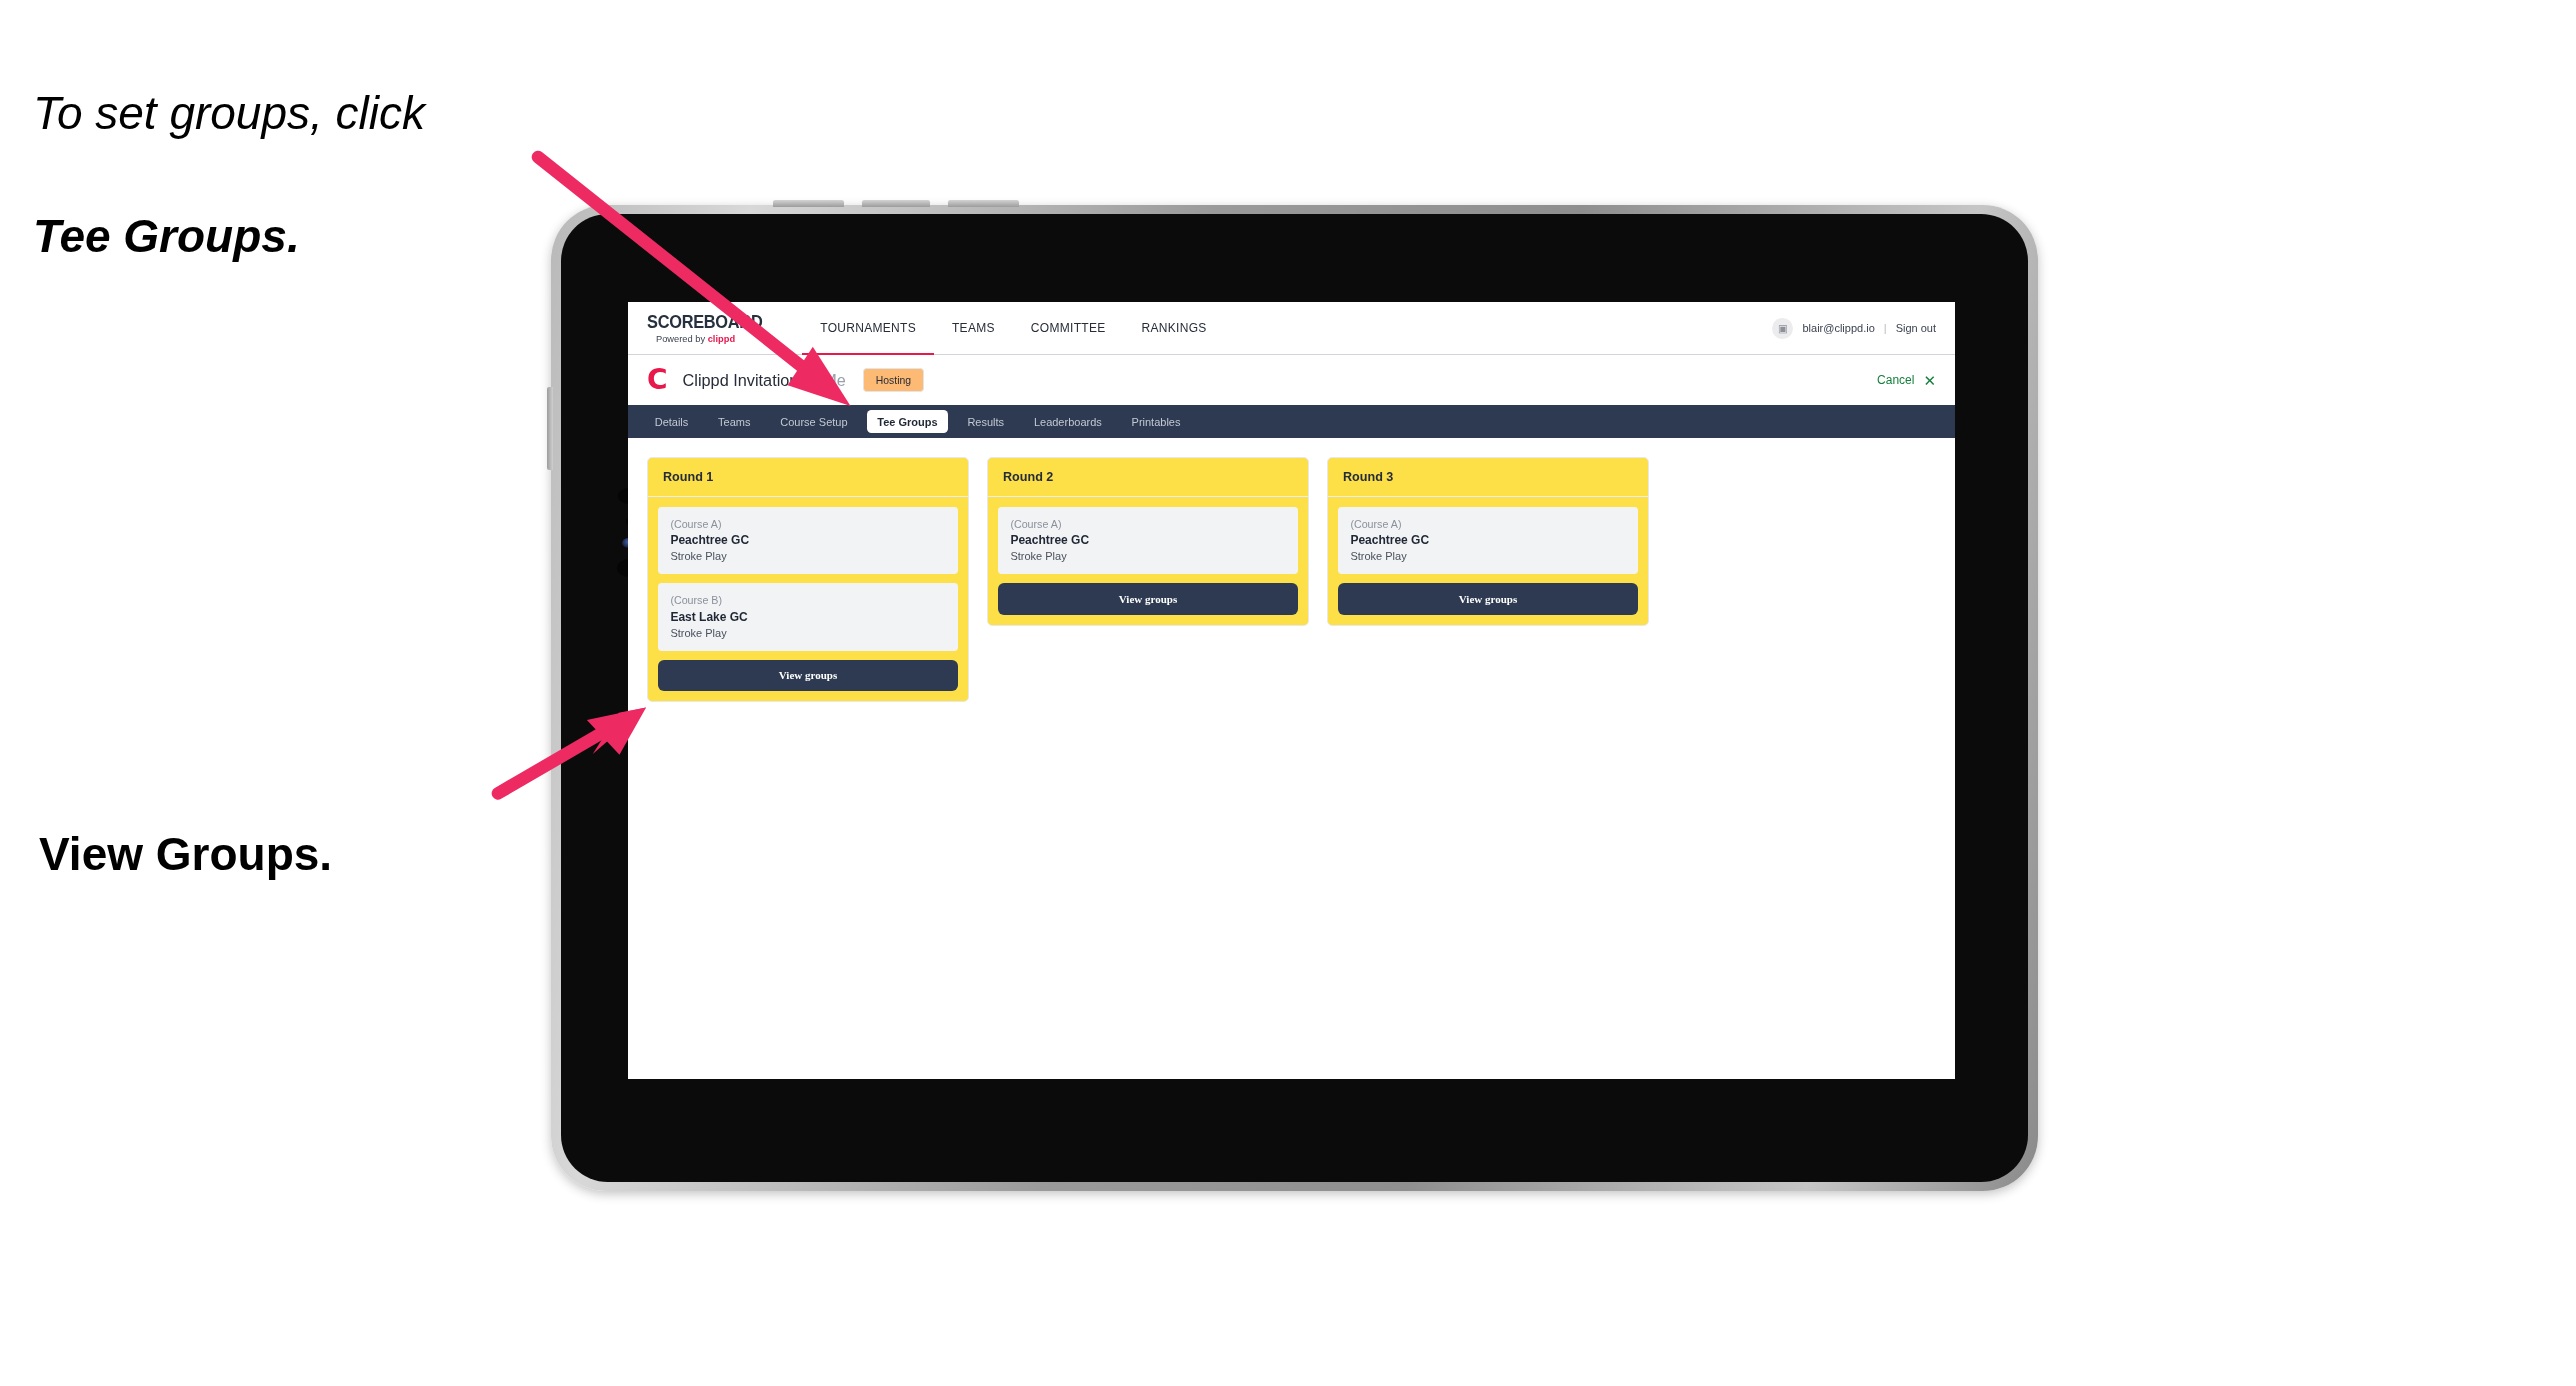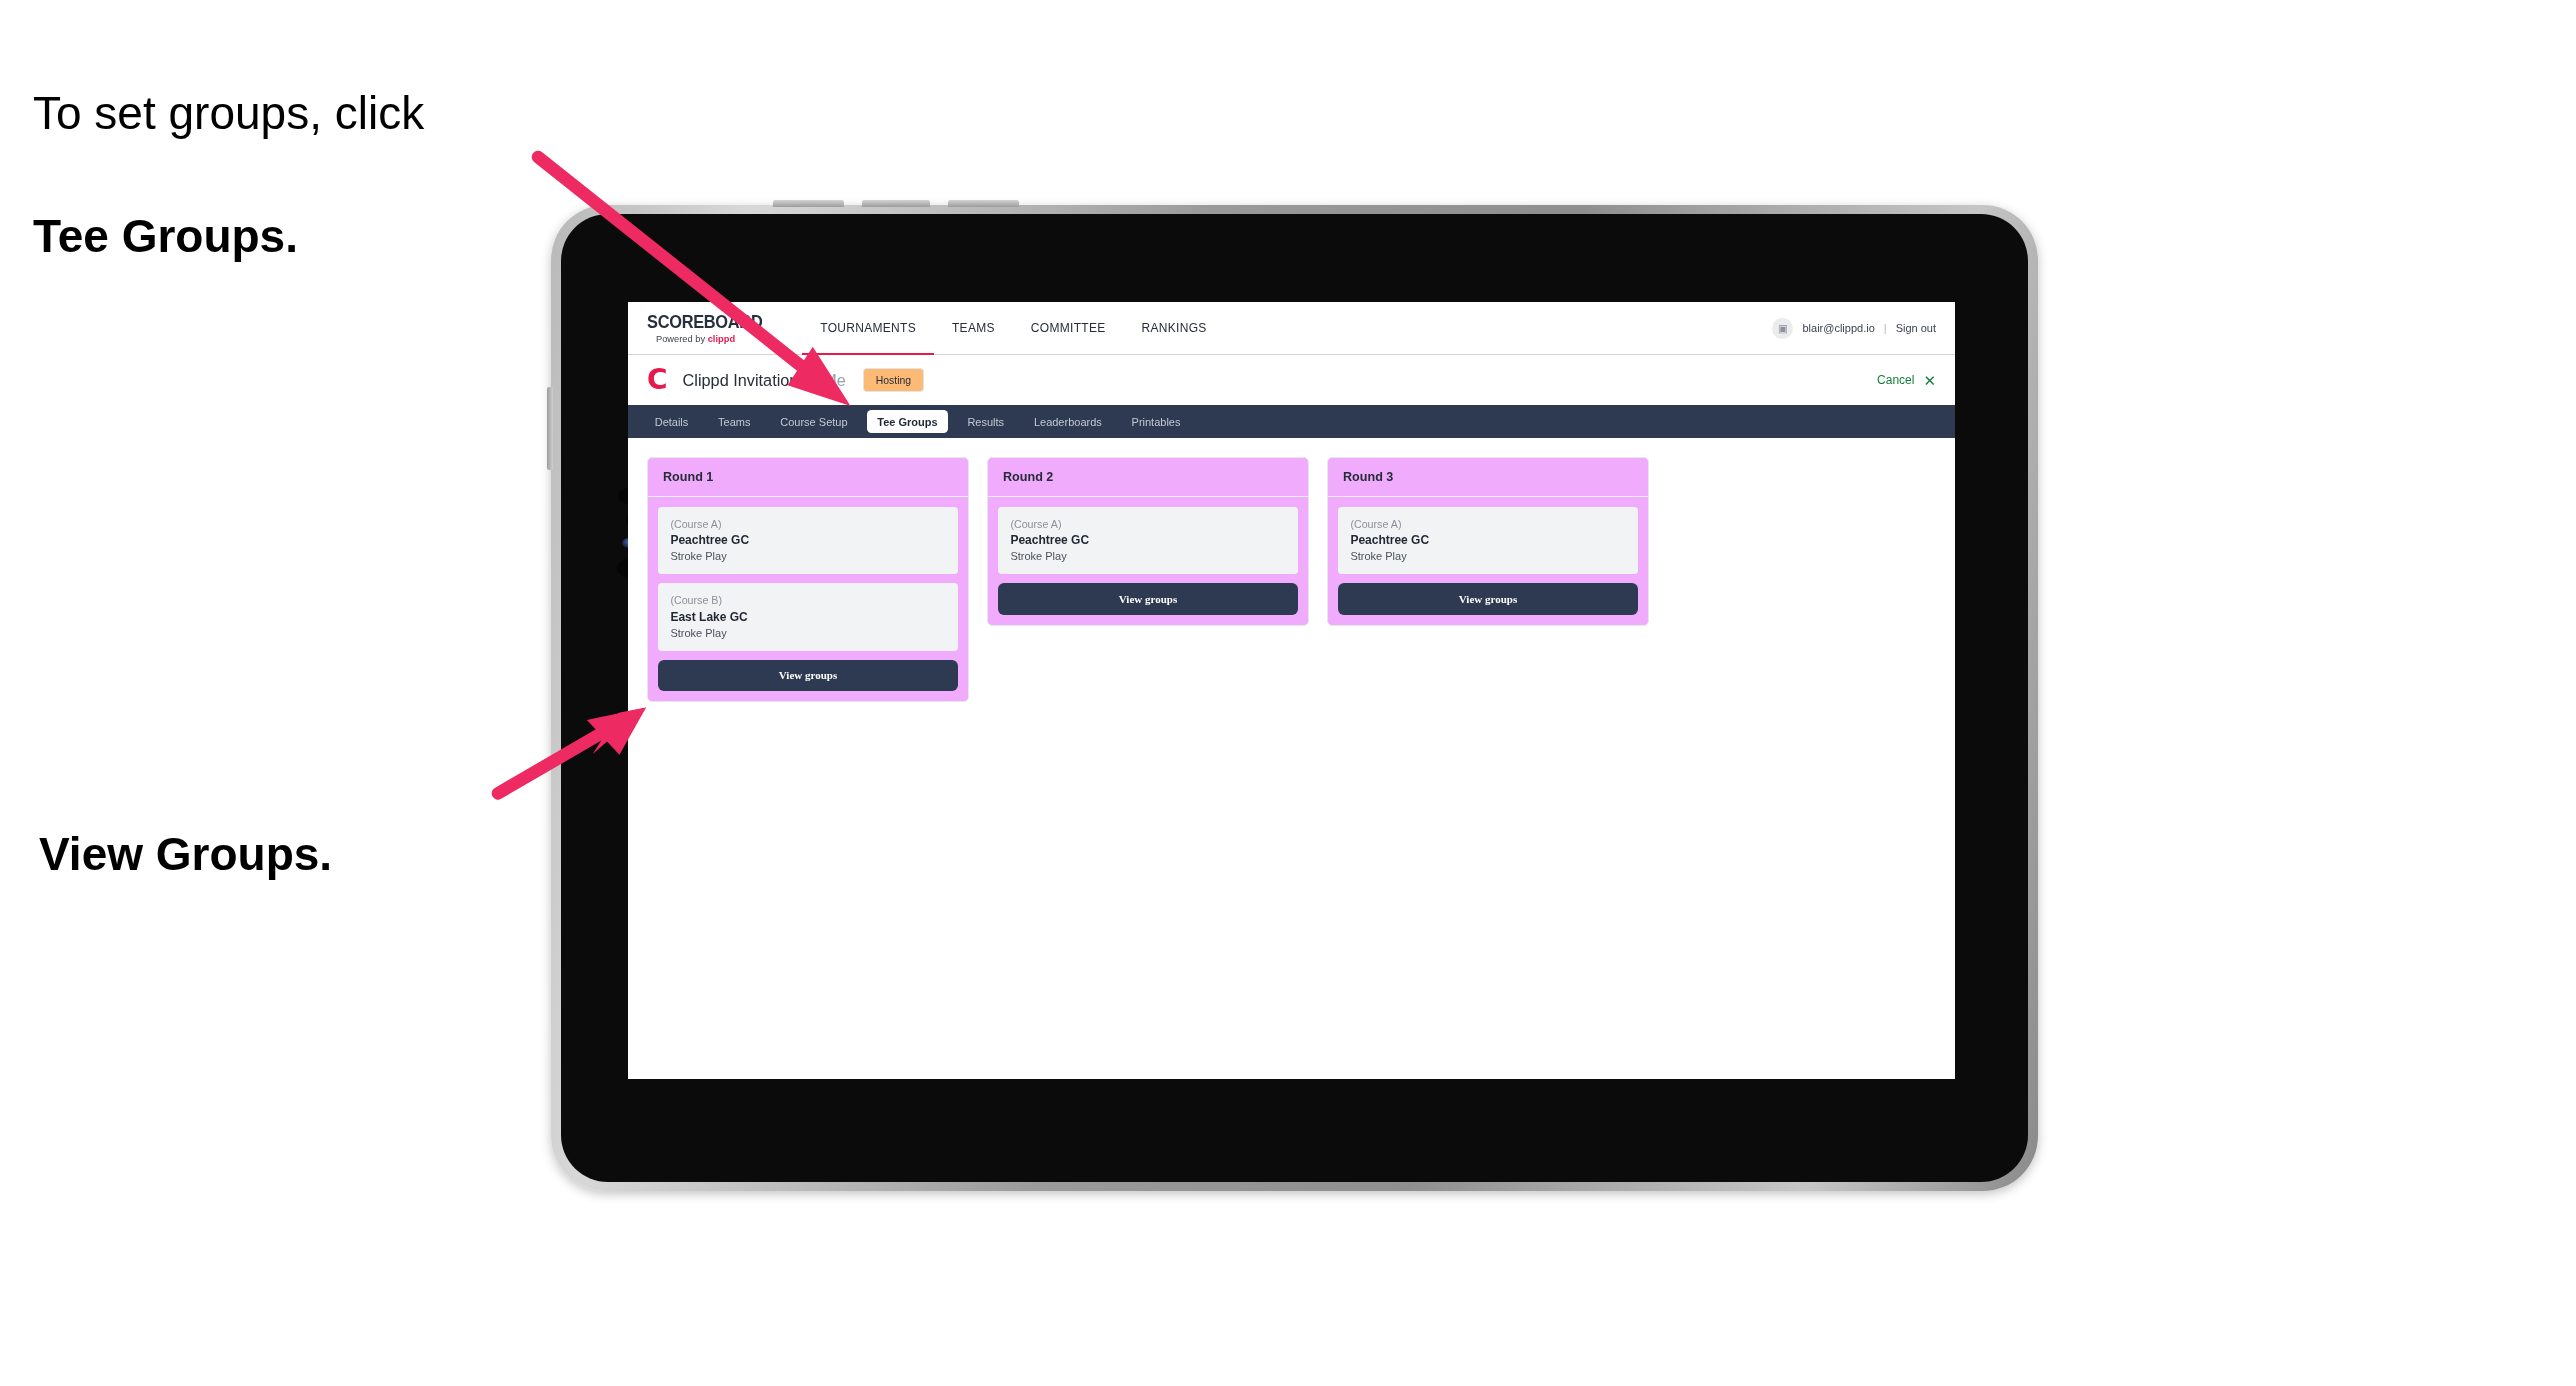--- a/index.html
+++ b/index.html
@@ -18,21 +18,21 @@
   }
 
   
   .annot {
     position: absolute;
     color: #000000;
     font-family: "Liberation Sans", sans-serif;
     line-height: 1.33;
     white-space: pre-line;
   }
-  .annot-1 { left: 33px; top: 22px;  font-size: 46px; }
+  .annot-1 { left: 33px; top: 22px;  font-size: 46px; font-style: italic; }
   .annot-2 { left: 39px; top: 763px; font-size: 46px; }
   .annot .strong { font-weight: bold; }
 
   
   #tablet {
     position: absolute;
     left: 551px;
     top: 205px;
     width: 1487px;
     height: 986px;
@@ -243,21 +243,21 @@
   
   .content {
     padding: 19px 19px 0 19px;
     display: flex;
     gap: 18px;
     align-items: flex-start;
     background: #fff;
   }
   .round-card {
     width: 320px;
-    background: #f0abfc;
+    background: #fde047;
     border: 0.7px solid #e6e8ec;
     border-radius: 5.2px;
     overflow: hidden;
   }
   .round-head {
     padding: 12px 15px;
     border-bottom: 0.7px solid #eceef1;
     font-size: 12.6px;
     font-weight: bold;
     color: #262c38;

